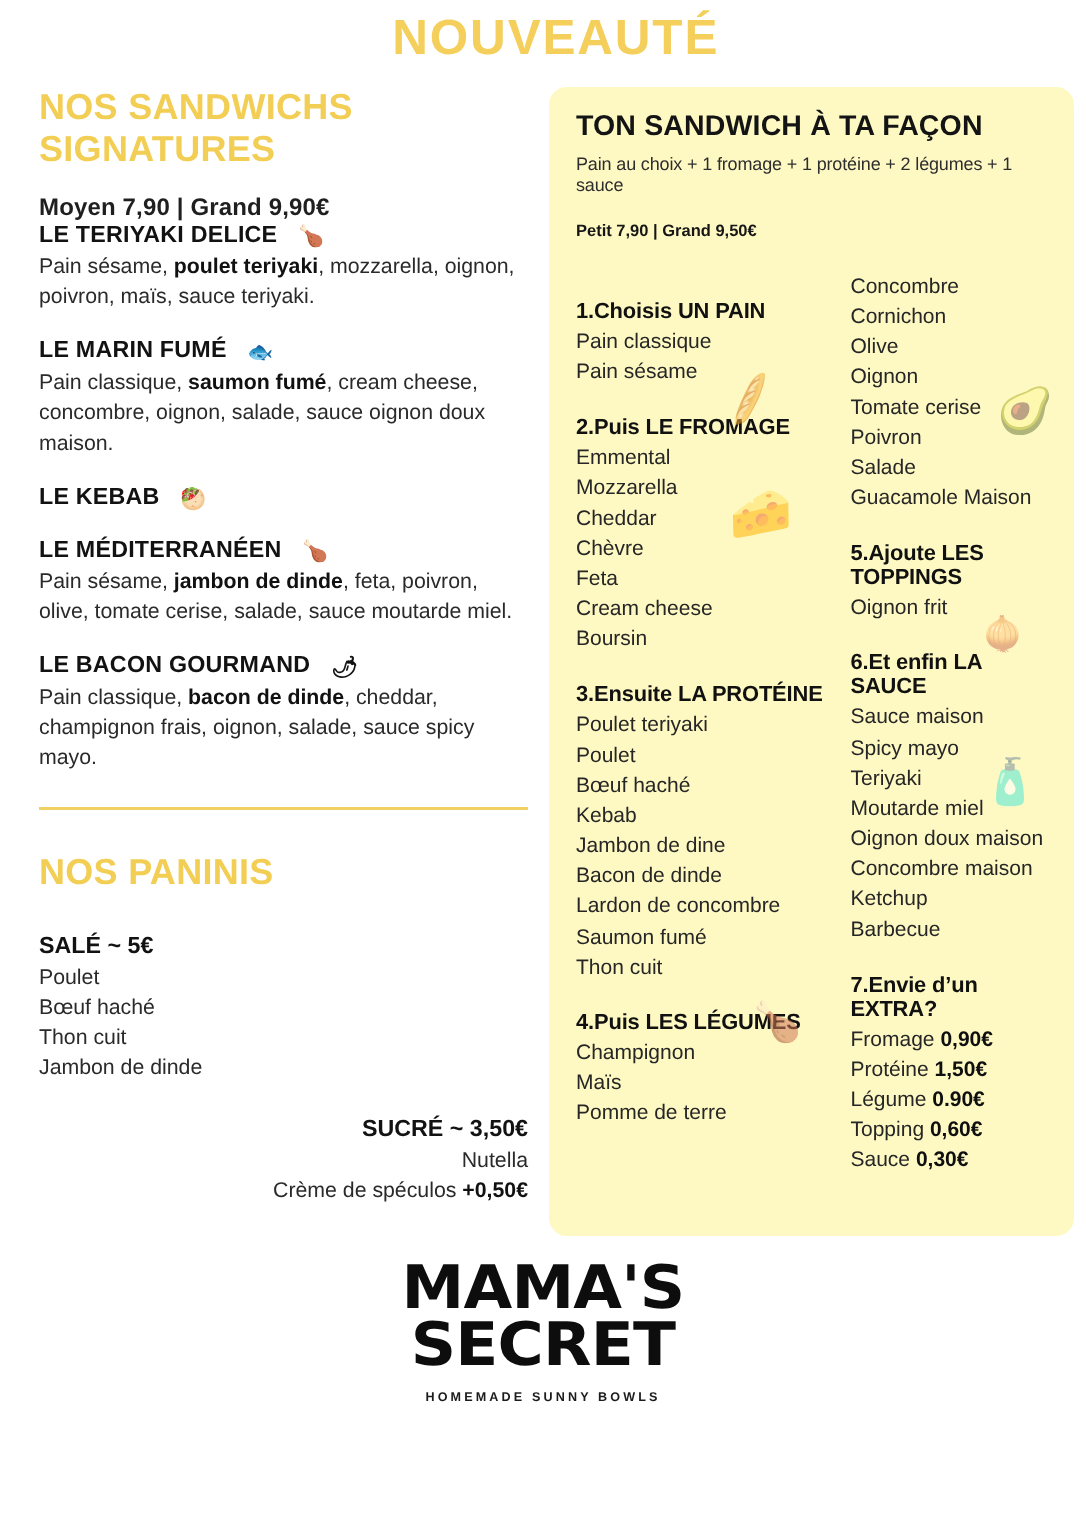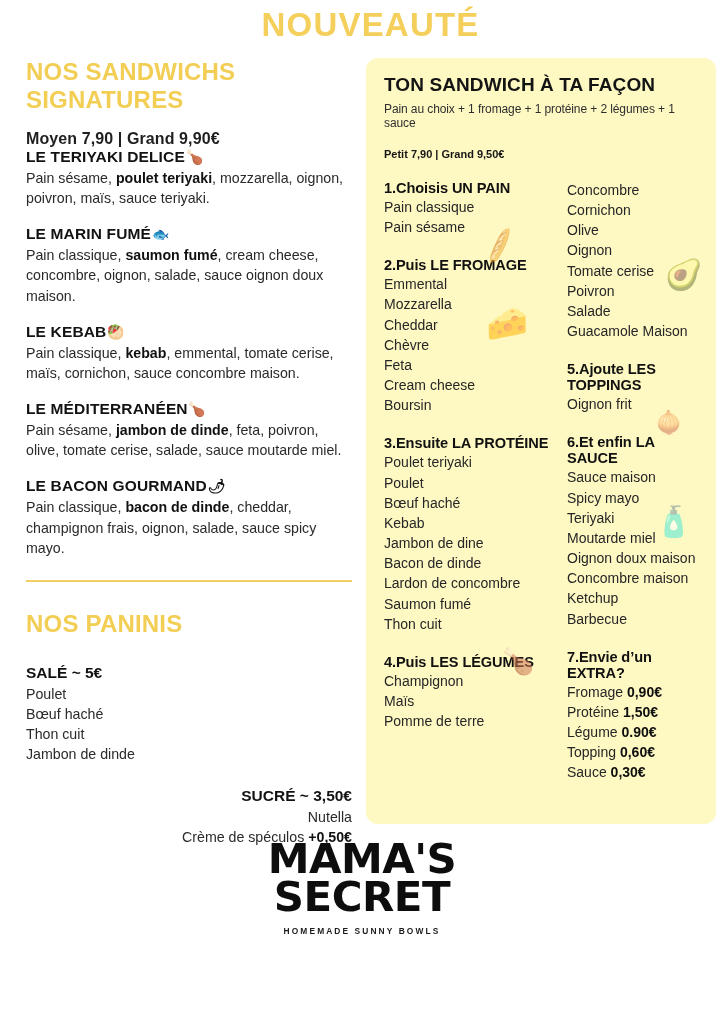--- a/index.html
+++ b/index.html
@@ -63,21 +63,21 @@
   .sandwich { margin-bottom: 17px; }
 
   .sandwich-name {
     font-size: 15.5px;
     font-weight: bold;
     letter-spacing: 0.15px;
     color: #121212;
     margin-bottom: 2px;
     display: flex;
     align-items: center;
-    gap: 1px;
+    gap: 14px;
   }
 
   .sw-icon { font-size: 14px; line-height: 1; }
 
   .sandwich-desc {
     font-size: 14.2px;
     line-height: 1.42;
     color: #2a2a2a;
   }
   .sandwich-desc b { font-weight: bold; color: #111; }
@@ -143,20 +143,21 @@
   .panel-col-b { flex: 1; }
 
   .step { margin-bottom: 20px; }
 
   .step-title {
     font-size: 14.6px;
     font-weight: bold;
     color: #111;
     margin-bottom: 1px;
     letter-spacing: -0.1px;
+    margin-top: 20px;
   }
 
   .step-item {
     font-size: 14px;
     line-height: 1.44;
     color: #262626;
   }
   .step-item b { font-weight: bold; color: #0f0f0f; }
 
   .opt-list { position: relative; }
@@ -225,21 +226,20 @@
             <span>LE MARIN FUMÉ</span>
             <span class="sw-icon">🐟</span>
           </div>
           <div class="sandwich-desc"><span>Pain classique, </span><b>saumon fumé</b><span>, cream cheese, concombre, oignon, salade, sauce oignon doux maison.</span></div>
         </div>
         <div class="sandwich">
           <div class="sandwich-name">
             <span>LE KEBAB</span>
             <span class="sw-icon">🥙</span>
           </div>
-          <div class="sandwich-desc"><span>Pain classique, </span><b>kebab</b><span>, emmental, tomate cerise, maïs, cornichon, sauce concombre maison.</span></div>
         </div>
         <div class="sandwich">
           <div class="sandwich-name">
             <span>LE MÉDITERRANÉEN</span>
             <span class="sw-icon">🍗</span>
           </div>
           <div class="sandwich-desc"><span>Pain sésame, </span><b>jambon de dinde</b><span>, feta, poivron, olive, tomate cerise, salade, sauce moutarde miel.</span></div>
         </div>
         <div class="sandwich">
           <div class="sandwich-name">

